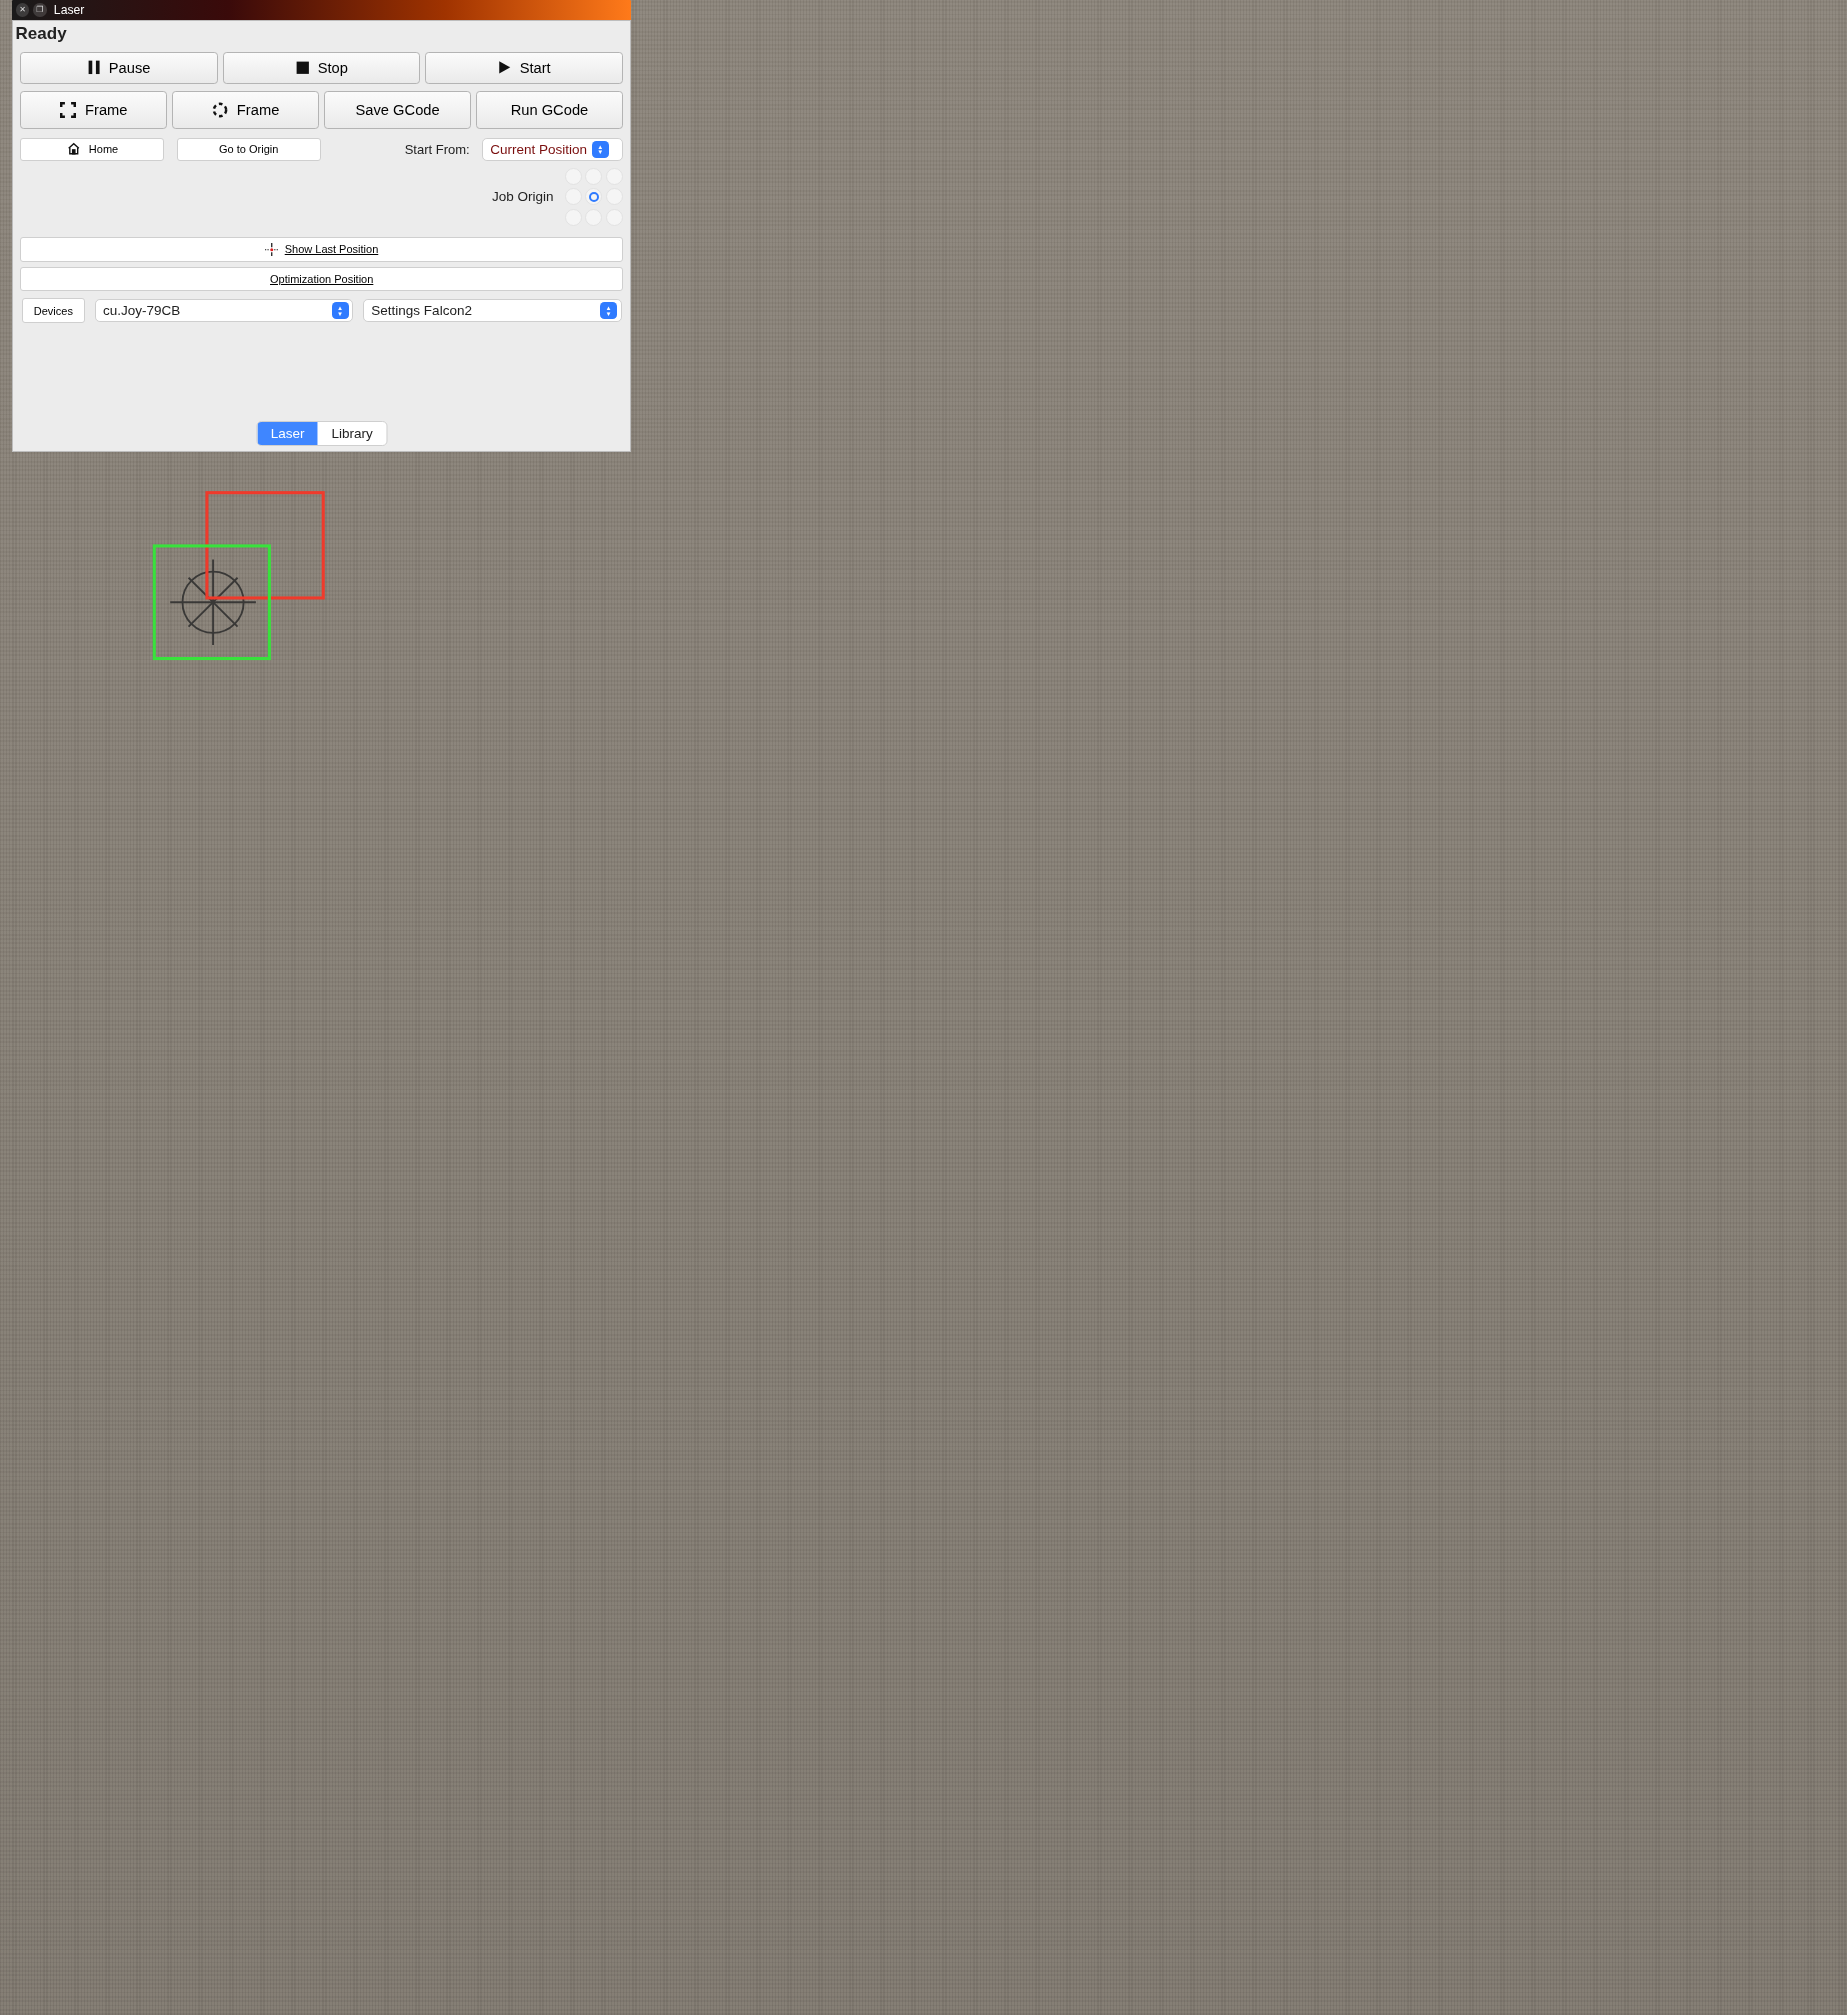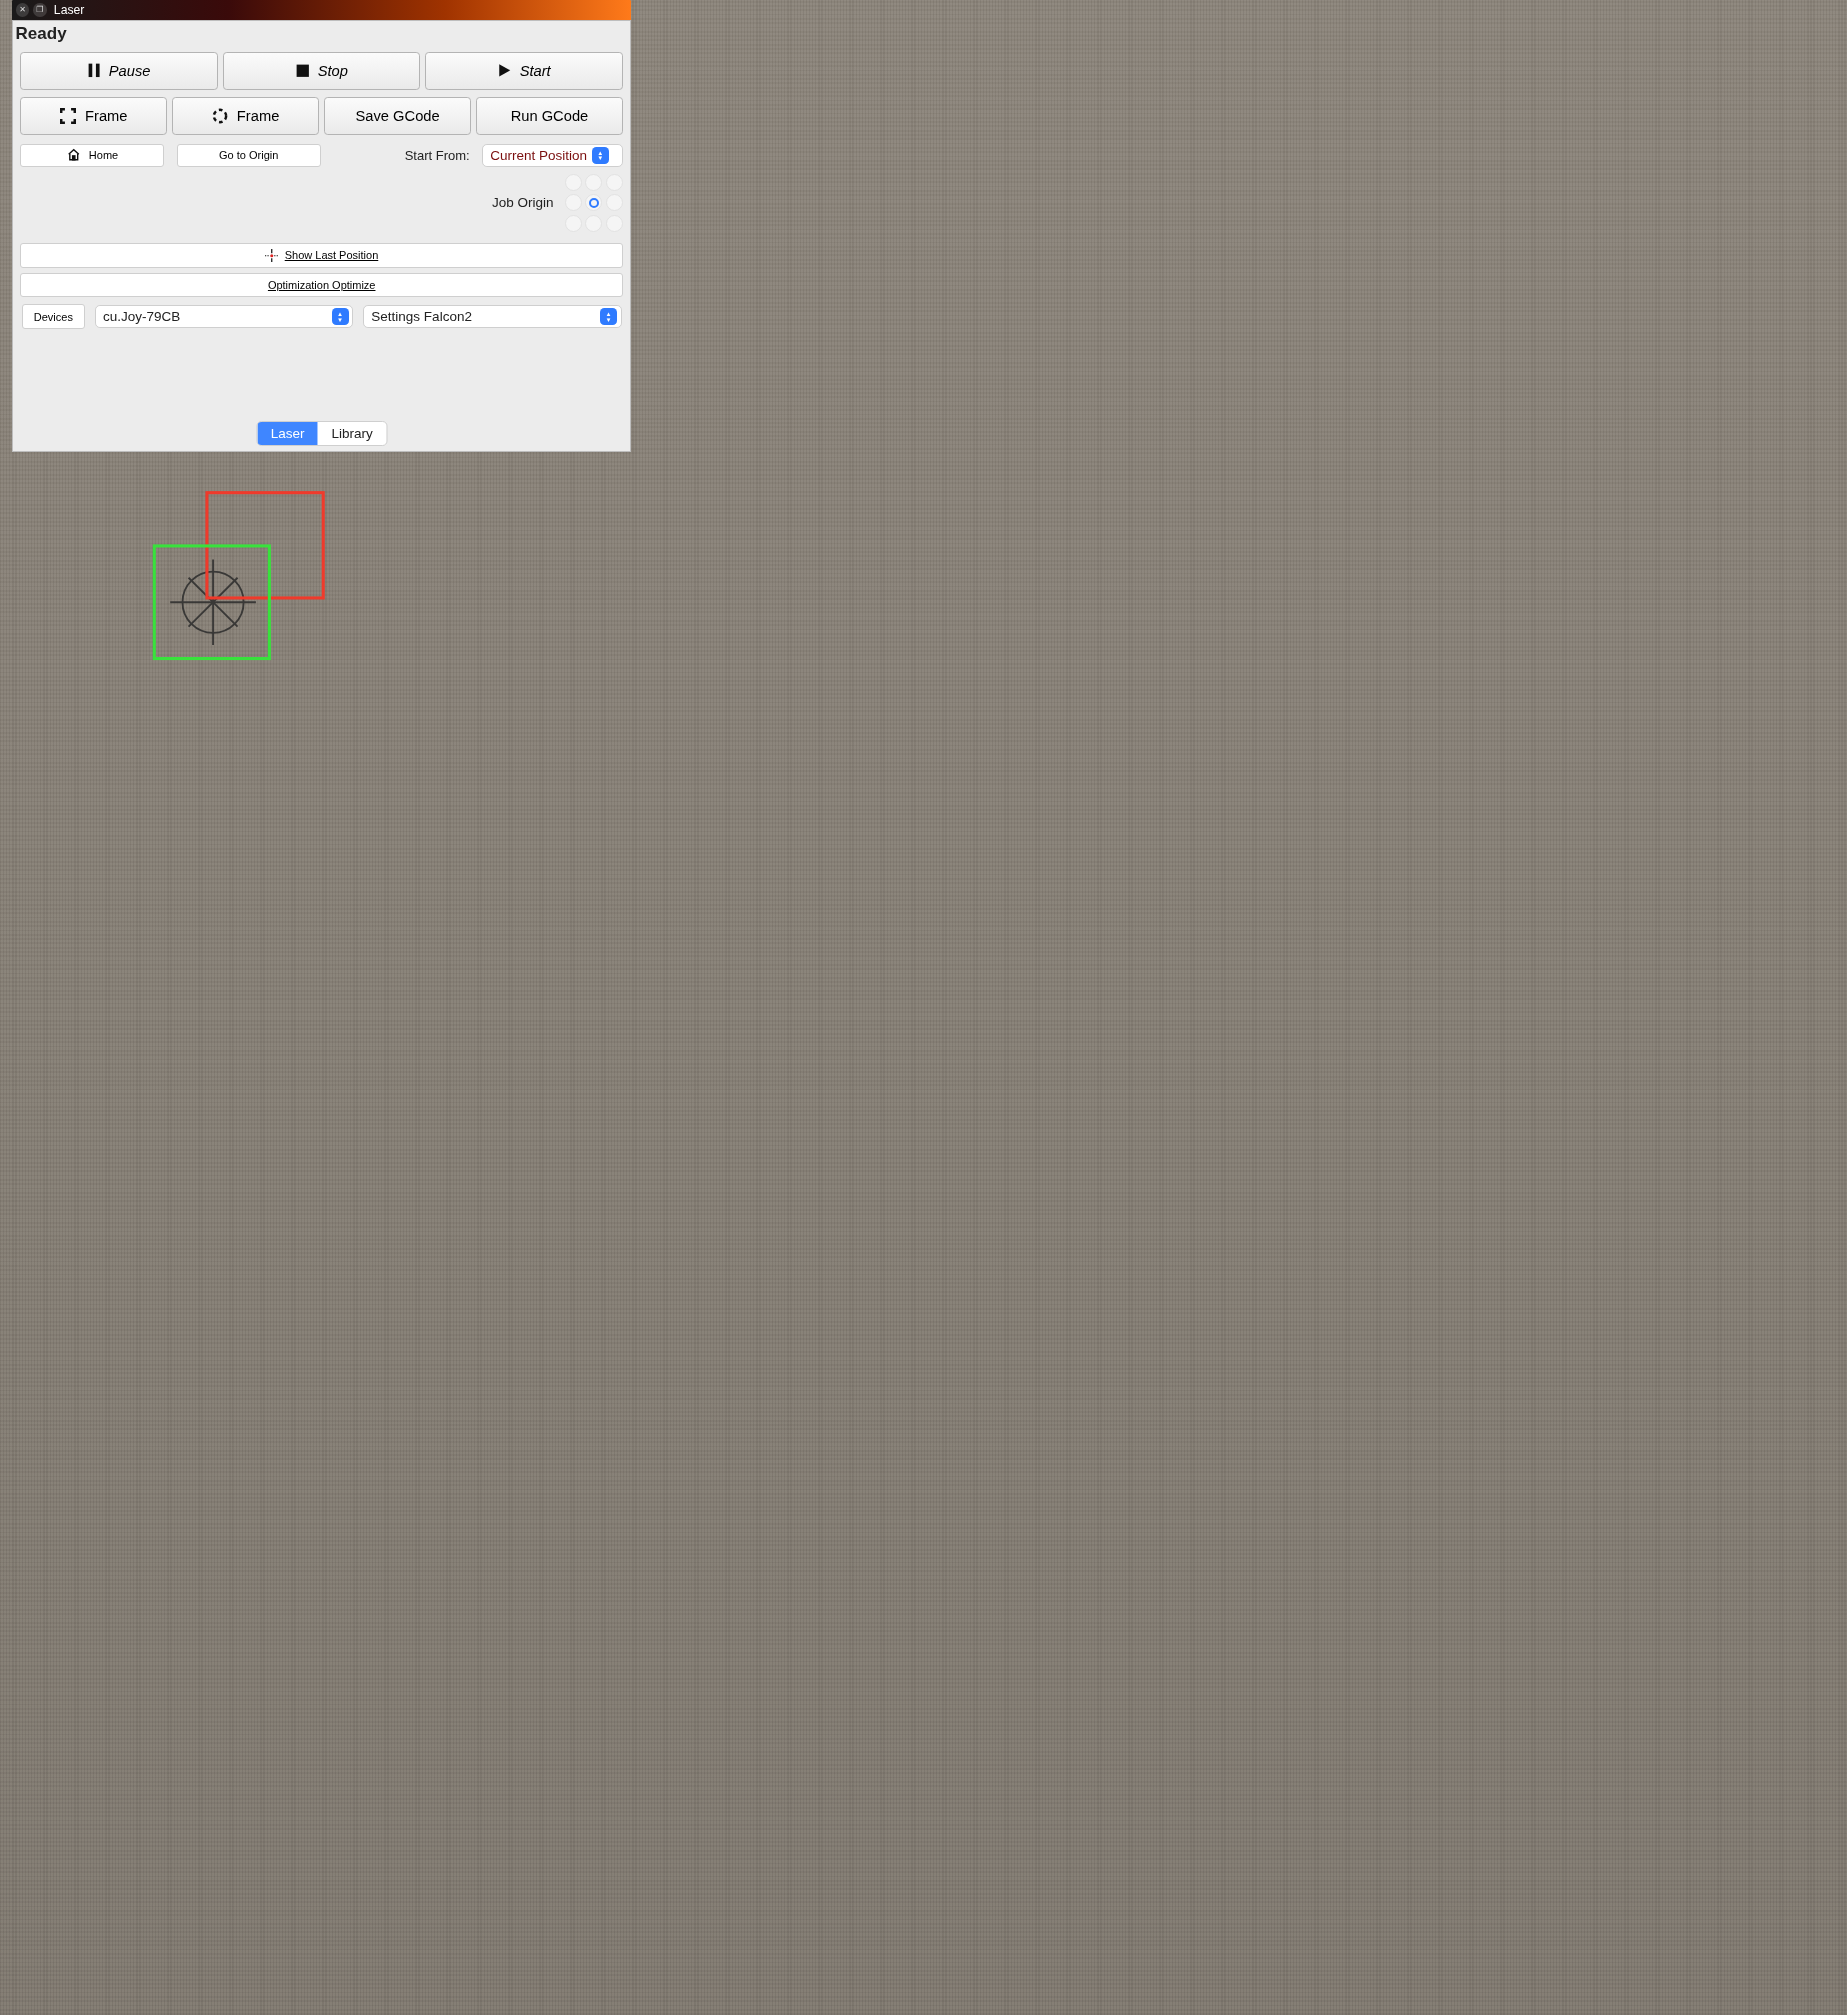--- a/index.html
+++ b/index.html
@@ -47,21 +47,21 @@
     border: 0.6px solid #b4b4b4;
     border-radius: 3.7px;
     display: flex; align-items: center; justify-content: center;
     gap: 8.6px;
     font-size: 14.7px;
     cursor: pointer;
   }
   .btn.small { font-size: 11px; border-radius: 3px; background: #fff; border: 0.6px solid #cfcfcf; }
 
   .row1 { display: flex; gap: 4.9px; padding: 6.1px 7.3px 3.7px 7.3px; }
-  .row1 .btn { flex: 1; height: 38px; font-style: italic; }
+  .row1 .btn { flex: 1; height: 32px; }
 
   .row2 { display: flex; gap: 4.9px; padding: 3.7px 7.3px 3.7px 7.3px; }
   .row2 .btn { flex: 1; height: 38px; }
 
   .row3 { display: flex; gap: 12.2px; padding: 4.9px 7.3px; }
   .row3 .btn.small { width: 144px; height: 23px; }
   .row3 .spacer { flex: 1; }
   .row3 .label { font-size: 13px; align-self: center; }
   .combo {
     background: #fff; border: 0.6px solid #cfcfcf; border-radius: 4.9px;
@@ -235,21 +235,21 @@
             <line x1="11" y1="0" x2="11" y2="7" stroke="#111" stroke-width="2"></line>
             <line x1="11" y1="15" x2="11" y2="22" stroke="#111" stroke-width="2"></line>
             <line x1="0" y1="11" x2="7" y2="11" stroke="#111" stroke-width="2" stroke-dasharray="2 2"></line>
             <line x1="15" y1="11" x2="22" y2="11" stroke="#111" stroke-width="2" stroke-dasharray="2 2"></line>
             <circle cx="11" cy="11" r="2.5" fill="#d22"></circle>
           </svg>
         </span>
         <span>Show Last Position</span>
       </button>
       <button class="btn small full-btn" style="margin-top:4.9px;">
-        <span>Optimization Optimize</span>
+        <span>Optimization Position</span>
       </button>
     </div>
   </div>
 
   <div class="dev-row">
     <button class="btn small">
       <span>Devices</span>
     </button>
     <div class="combo">
       <span class="val">cu.Joy-79CB</span>

